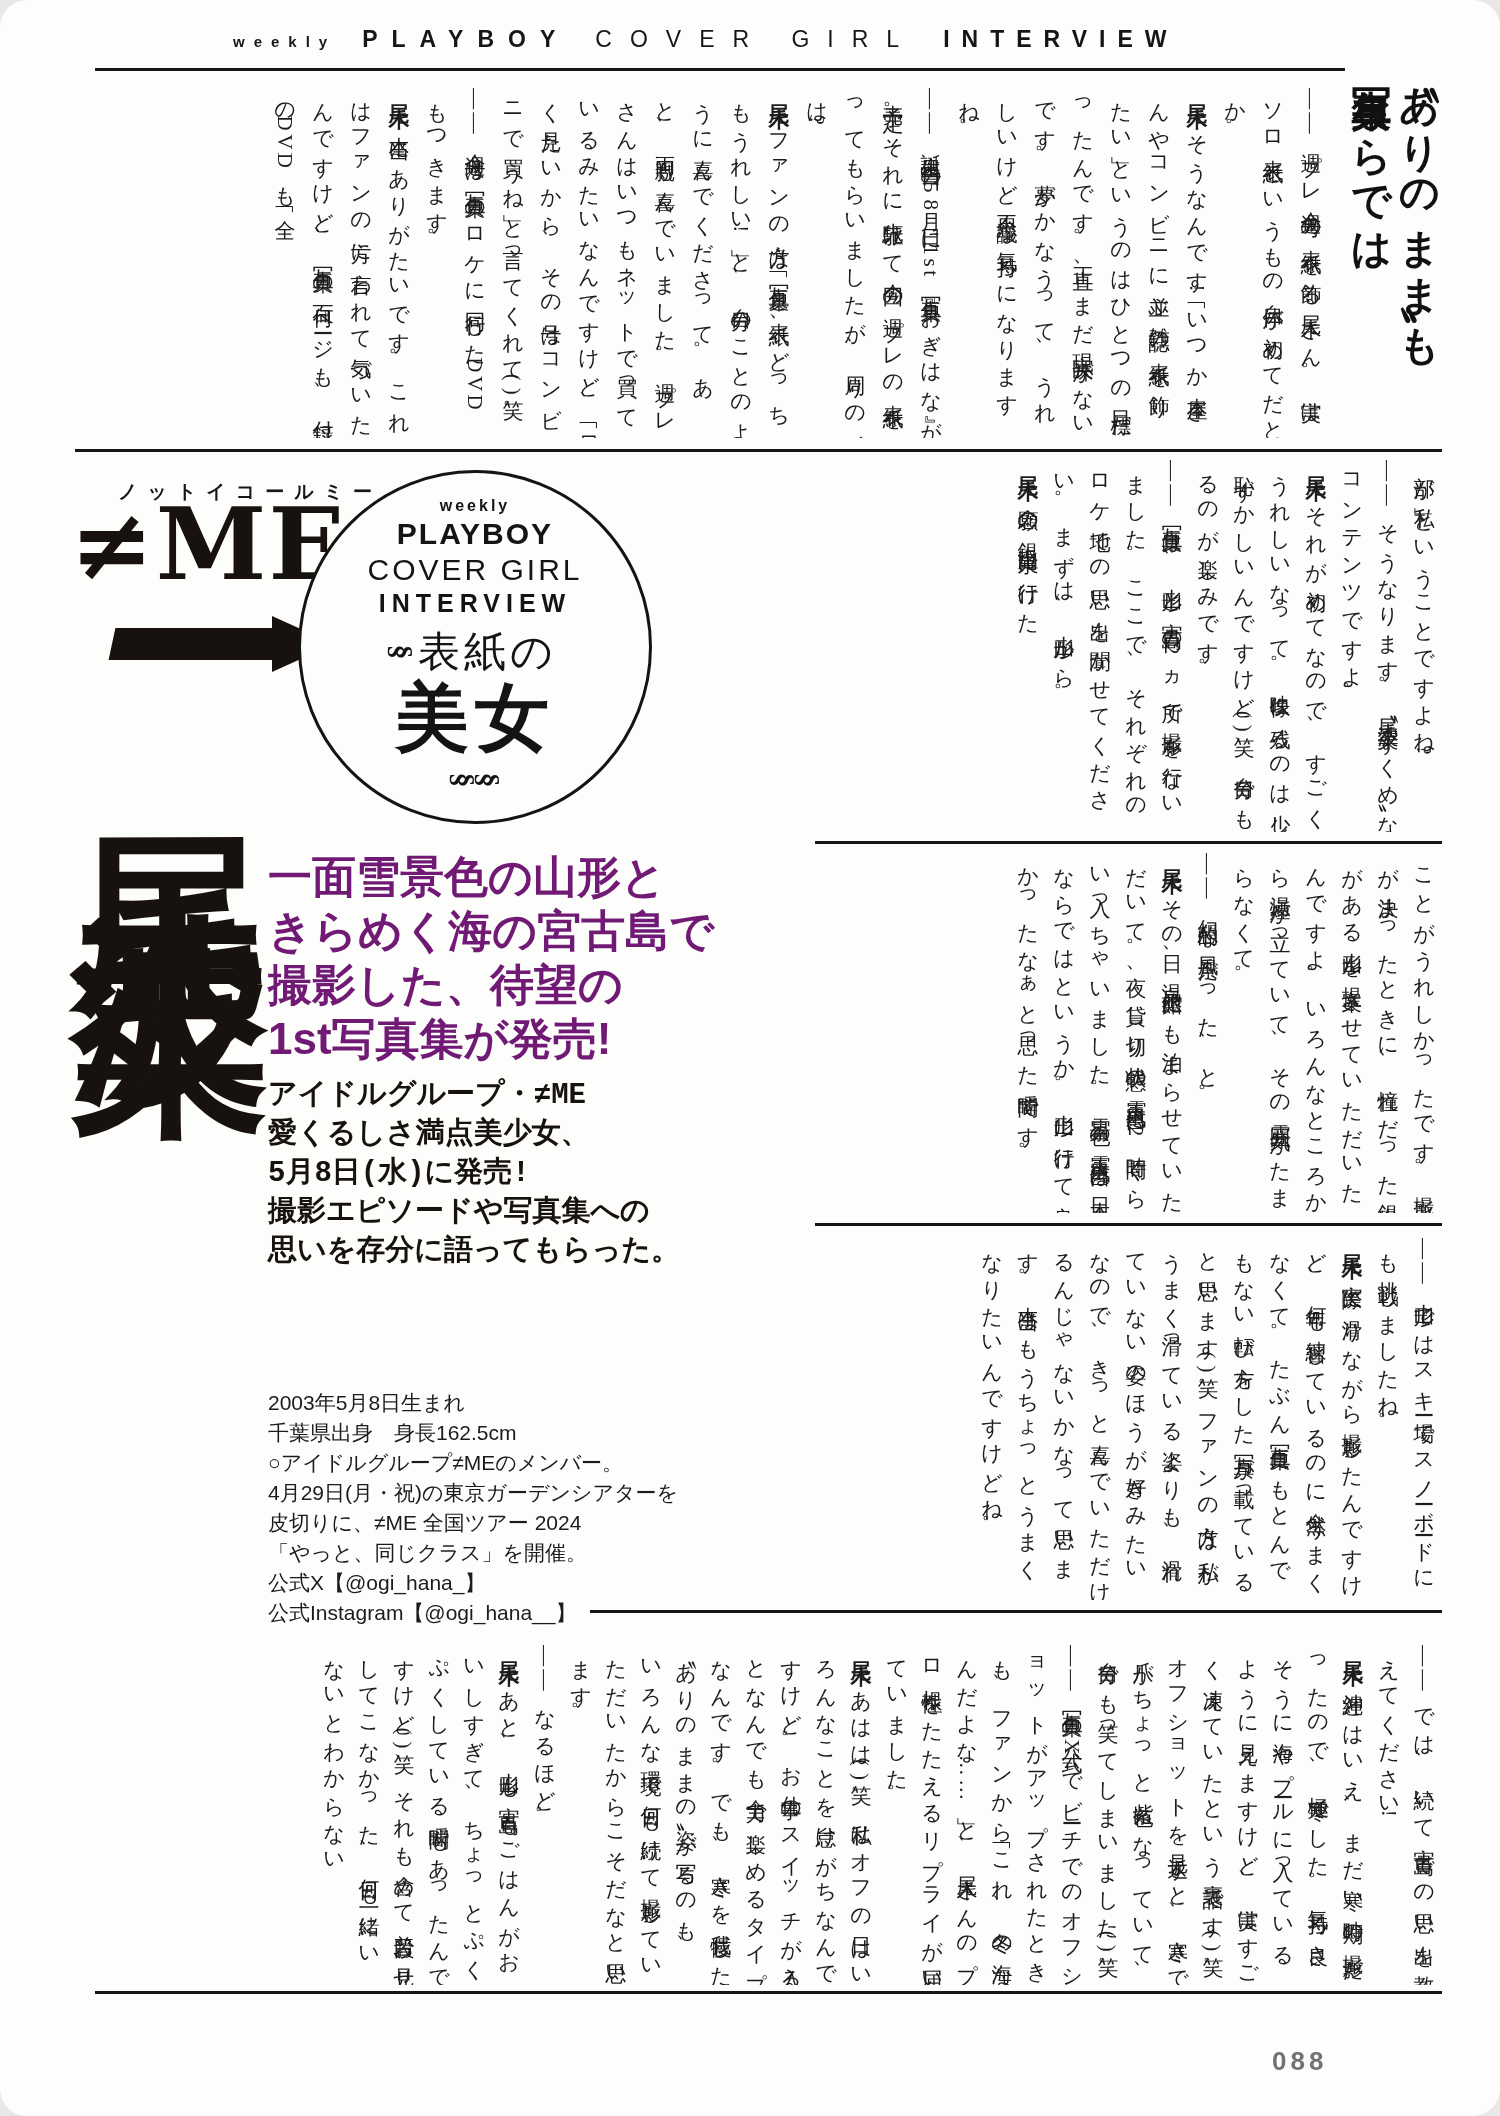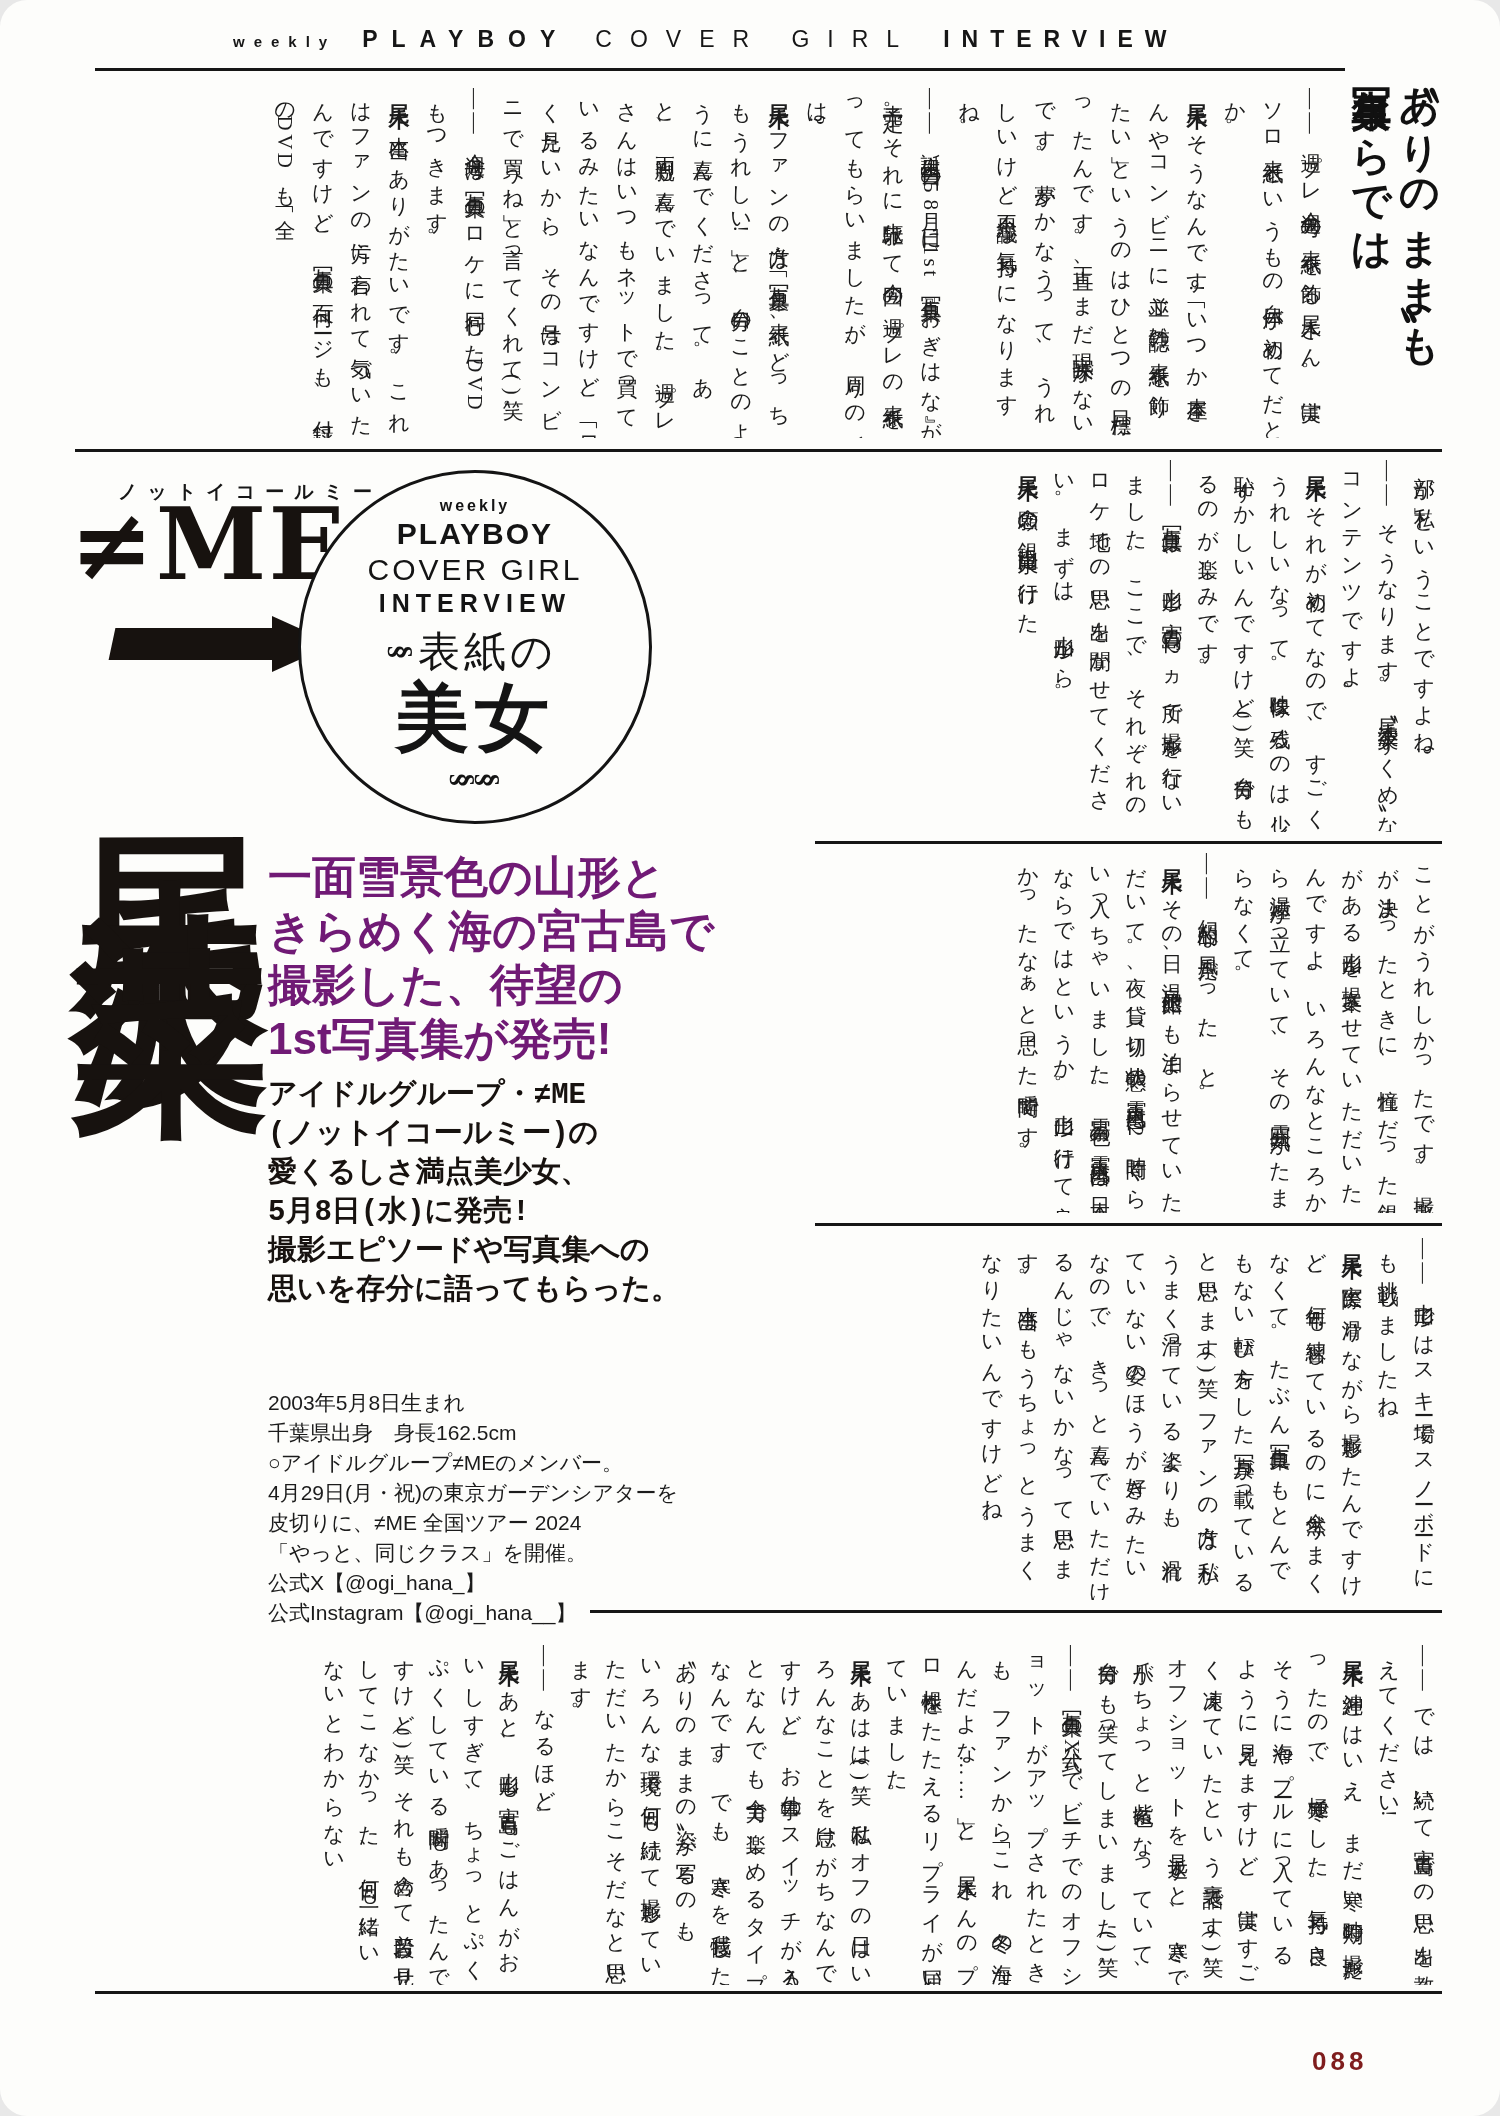--- a/index.html
+++ b/index.html
@@ -110,21 +110,21 @@
     font-weight:bold;font-size:52px;letter-spacing:2px;color:#17120f;
   }
   .profile{
     position:absolute;top:1388px;left:268px;width:340px;
     font-family:"Liberation Sans","DejaVu Sans",sans-serif;
     font-size:21px;line-height:30px;color:#1b1b1b;white-space:nowrap;
   }
   .page-num{
     position:absolute;top:2046px;left:1272px;
     font-family:"Liberation Sans","DejaVu Sans",sans-serif;
-    font-weight:bold;font-size:26px;letter-spacing:4px;color:#7f1d1d;margin-left:40px;
+    font-weight:bold;font-size:26px;letter-spacing:4px;color:#737373;
   }
 </style>
 </head>
 <body>
 
 <div id="page">
 
   <div class="mast">
     <span class="w">weekly</span>
     <span class="pb">PLAYBOY</span>
@@ -176,21 +176,20 @@
 
   <div class="headline">
     <div>一面雪景色の山形と</div>
     <div>きらめく海の宮古島で</div>
     <div>撮影した、待望の</div>
     <div>1st写真集が発売!</div>
   </div>
 
   <div class="lead">
     <div>アイドルグループ・≠ME</div>
-    <div>(ノットイコールミー)の</div>
     <div>愛くるしさ満点美少女、</div>
     <div>5月8日(水)に発売!</div>
     <div>撮影エピソードや写真集への</div>
     <div>思いを存分に語ってもらった。</div>
   </div>
 
   <div class="profile">
     <div>2003年5月8日生まれ</div>
     <div>千葉県出身　身長162.5cm</div>
     <div>○アイドルグループ≠MEのメンバー。</div>

